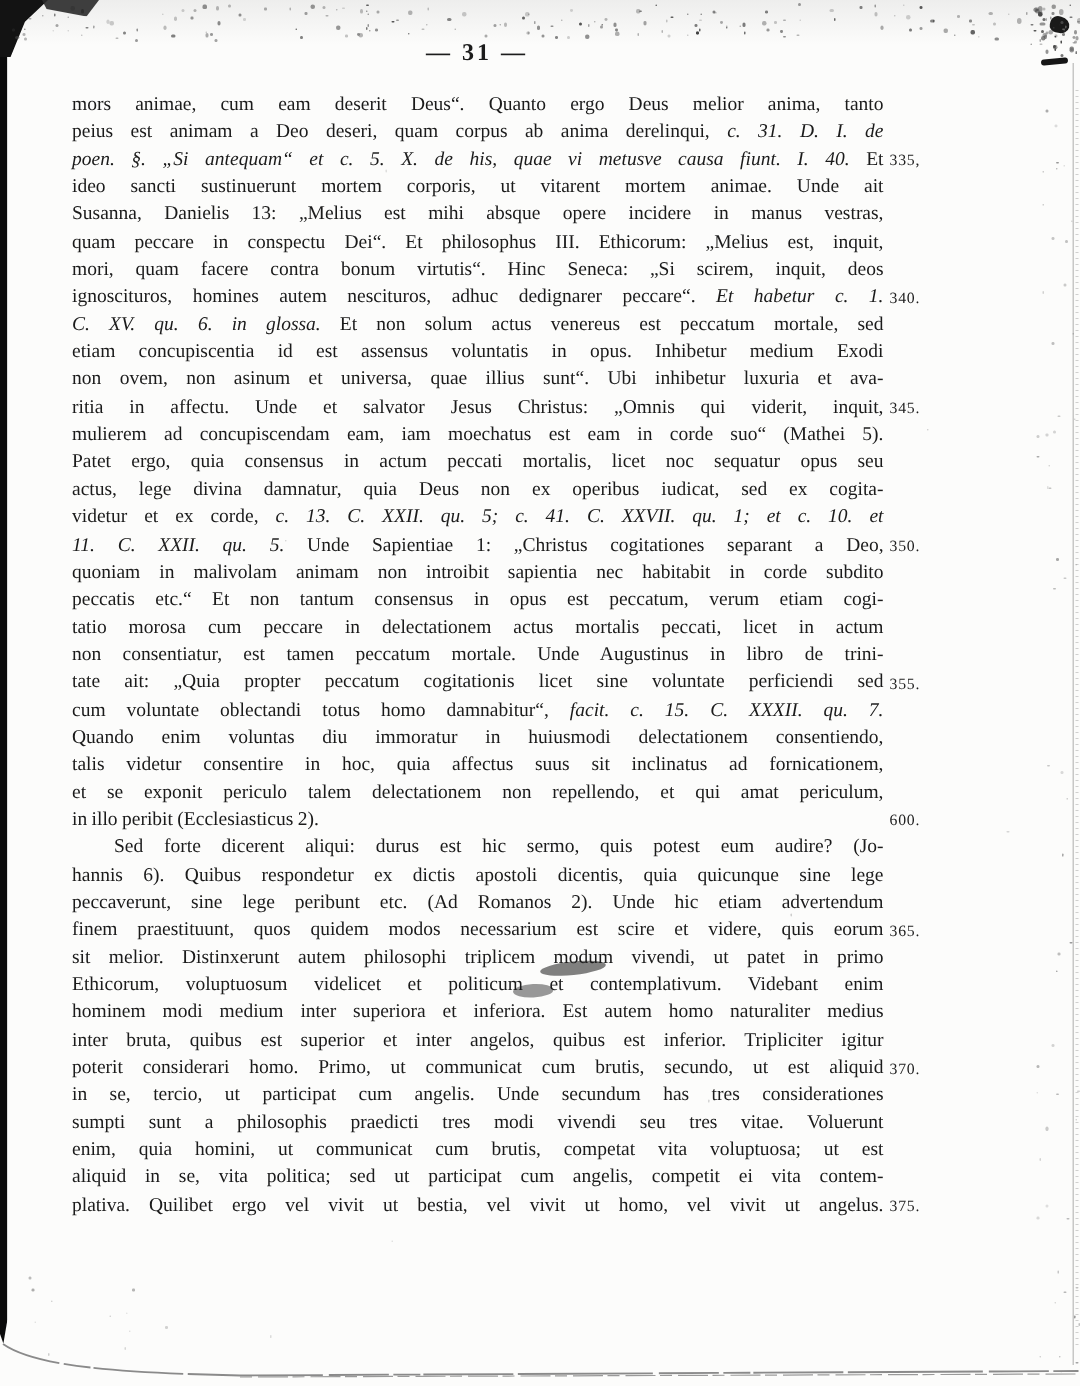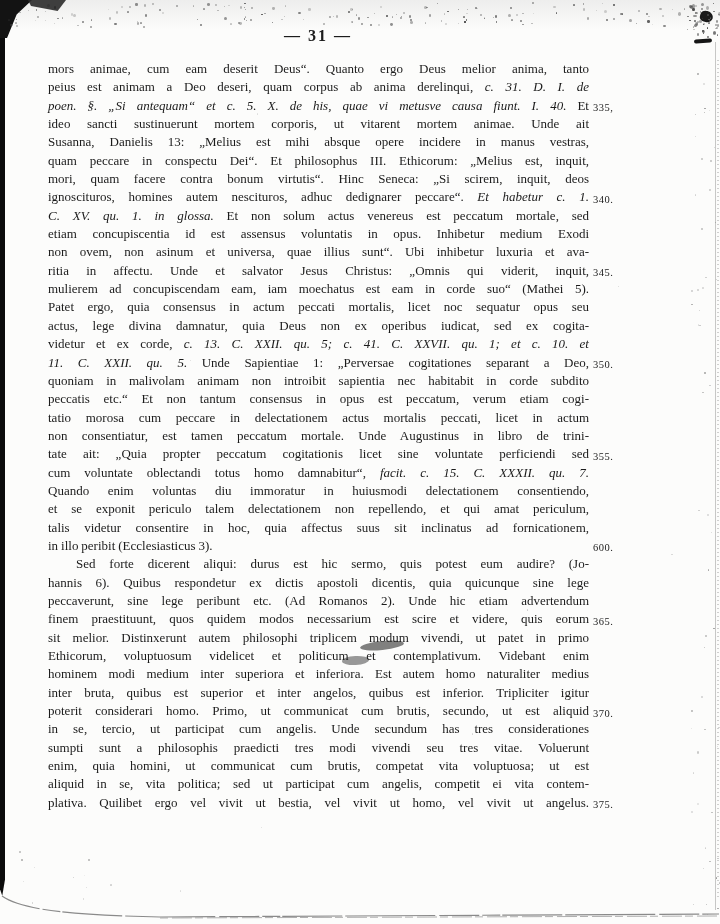--- a/index.html
+++ b/index.html
@@ -369,39 +369,39 @@
 <div class="page-header">— 31 —</div>
 <div class="text-block">
     <div class="line"><span>mors animae, cum eam deserit Deus“.  Quanto ergo Deus melior anima, tanto</span></div>
     <div class="line"><span>peius est animam a Deo deseri, quam corpus ab anima derelinqui, </span><span class="it">c. 31. D. I. de</span></div>
     <div class="line"><span class="it">poen. §. „Si antequam“ et c. 5. X. de his, quae vi metusve causa fiunt. I. 40.</span><span> Et</span><span class="lnum">335,</span></div>
     <div class="line"><span>ideo sancti sustinuerunt mortem corporis, ut vitarent mortem animae.  Unde ait</span></div>
     <div class="line"><span>Susanna, Danielis 13: „Melius est mihi absque opere incidere in manus vestras,</span></div>
     <div class="line"><span>quam peccare in conspectu Dei“. Et philosophus III. Ethicorum: „Melius est, inquit,</span></div>
     <div class="line"><span>mori, quam facere contra bonum virtutis“.  Hinc Seneca: „Si scirem, inquit, deos</span></div>
     <div class="line"><span>ignoscituros, homines autem nescituros, adhuc dedignarer peccare“. </span><span class="it">Et habetur c. 1.</span><span class="lnum">340.</span></div>
-    <div class="line"><span class="it">C. XV. qu. 1. in glossa.</span><span>  Et non solum actus venereus est peccatum mortale, sed</span></div>
+    <div class="line"><span class="it">C. XV. qu. 6. in glossa.</span><span>  Et non solum actus venereus est peccatum mortale, sed</span></div>
     <div class="line"><span>etiam concupiscentia id est assensus voluntatis in opus.  Inhibetur medium Exodi</span></div>
     <div class="line"><span>non ovem, non asinum et universa, quae illius sunt“.  Ubi inhibetur luxuria et ava-</span></div>
     <div class="line"><span>ritia in affectu.  Unde et salvator Jesus Christus:  „Omnis qui viderit, inquit,</span><span class="lnum">345.</span></div>
     <div class="line"><span>mulierem ad concupiscendam eam, iam moechatus est eam in corde suo“ (Mathei 5).</span></div>
     <div class="line"><span>Patet ergo, quia consensus in actum peccati mortalis, licet noc sequatur opus seu</span></div>
     <div class="line"><span>actus, lege divina damnatur, quia Deus non ex operibus iudicat, sed ex cogita-</span></div>
     <div class="line"><span>videtur et ex corde, </span><span class="it">c. 13. C. XXII. qu. 5;  c. 41. C. XXVII. qu. 1;  et c. 10. et</span></div>
-    <div class="line"><span class="it">11. C. XXII. qu. 5.</span><span>  Unde Sapientiae 1: „Perversae cogitationes separant a Deo,</span><span class="lnum">350.</span></div>
+    <div class="line"><span class="it">11. C. XXII. qu. 5.</span><span>  Unde Sapientiae 1: „Christus cogitationes separant a Deo,</span><span class="lnum">350.</span></div>
     <div class="line"><span>quoniam in malivolam animam non introibit sapientia nec habitabit in corde subdito</span></div>
     <div class="line"><span>peccatis etc.“  Et non tantum consensus in opus est peccatum, verum etiam cogi-</span></div>
     <div class="line"><span>tatio morosa cum peccare in delectationem actus mortalis peccati, licet in actum</span></div>
     <div class="line"><span>non consentiatur, est tamen peccatum mortale.  Unde Augustinus in libro de trini-</span></div>
     <div class="line"><span>tate ait:  „Quia propter peccatum cogitationis licet sine voluntate perficiendi  sed</span><span class="lnum">355.</span></div>
     <div class="line"><span>cum voluntate oblectandi totus homo damnabitur“, </span><span class="it">facit. c. 15. C. XXXII. qu. 7.</span></div>
     <div class="line"><span>Quando enim voluntas diu immoratur in huiusmodi delectationem consentiendo,</span></div>
+    <div class="line"><span>talis videtur consentire in hoc, quia affectus suus sit inclinatus ad fornicationem,</span></div>
     <div class="line"><span>et se exponit periculo talem delectationem non repellendo, et qui amat periculum,</span></div>
-    <div class="line"><span>talis videtur consentire in hoc, quia affectus suus sit inclinatus ad fornicationem,</span></div>
-    <div class="line no-just"><span>in illo peribit (Ecclesiasticus 3).</span><span class="lnum">600.</span></div>
+    <div class="line no-just"><span>in illo peribit (Ecclesiasticus 2).</span><span class="lnum">600.</span></div>
     <div class="line indent"><span>Sed forte dicerent aliqui: durus est hic sermo, quis potest eum audire?  (Jo-</span></div>
     <div class="line"><span>hannis 6).  Quibus respondetur ex dictis apostoli dicentis, quia quicunque sine lege</span></div>
     <div class="line"><span>peccaverunt, sine lege peribunt etc. (Ad Romanos 2).  Unde hic etiam advertendum</span></div>
     <div class="line"><span>finem praestituunt, quos quidem modos necessarium est scire et videre, quis eorum</span><span class="lnum">365.</span></div>
     <div class="line"><span>sit melior.  Distinxerunt autem philosophi triplicem modum vivendi, ut patet in primo</span></div>
     <div class="line"><span>Ethicorum, voluptuosum videlicet et politicum et contemplativum.  Videbant enim</span></div>
     <div class="line"><span>hominem modi medium inter superiora et inferiora. Est autem homo naturaliter medius</span></div>
     <div class="line"><span>inter bruta, quibus est superior et inter angelos, quibus est inferior.  Tripliciter igitur</span></div>
     <div class="line"><span>poterit considerari homo.  Primo, ut communicat cum brutis, secundo, ut est aliquid</span><span class="lnum">370.</span></div>
     <div class="line"><span>in se, tercio, ut participat cum angelis.  Unde secundum has tres considerationes</span></div>

